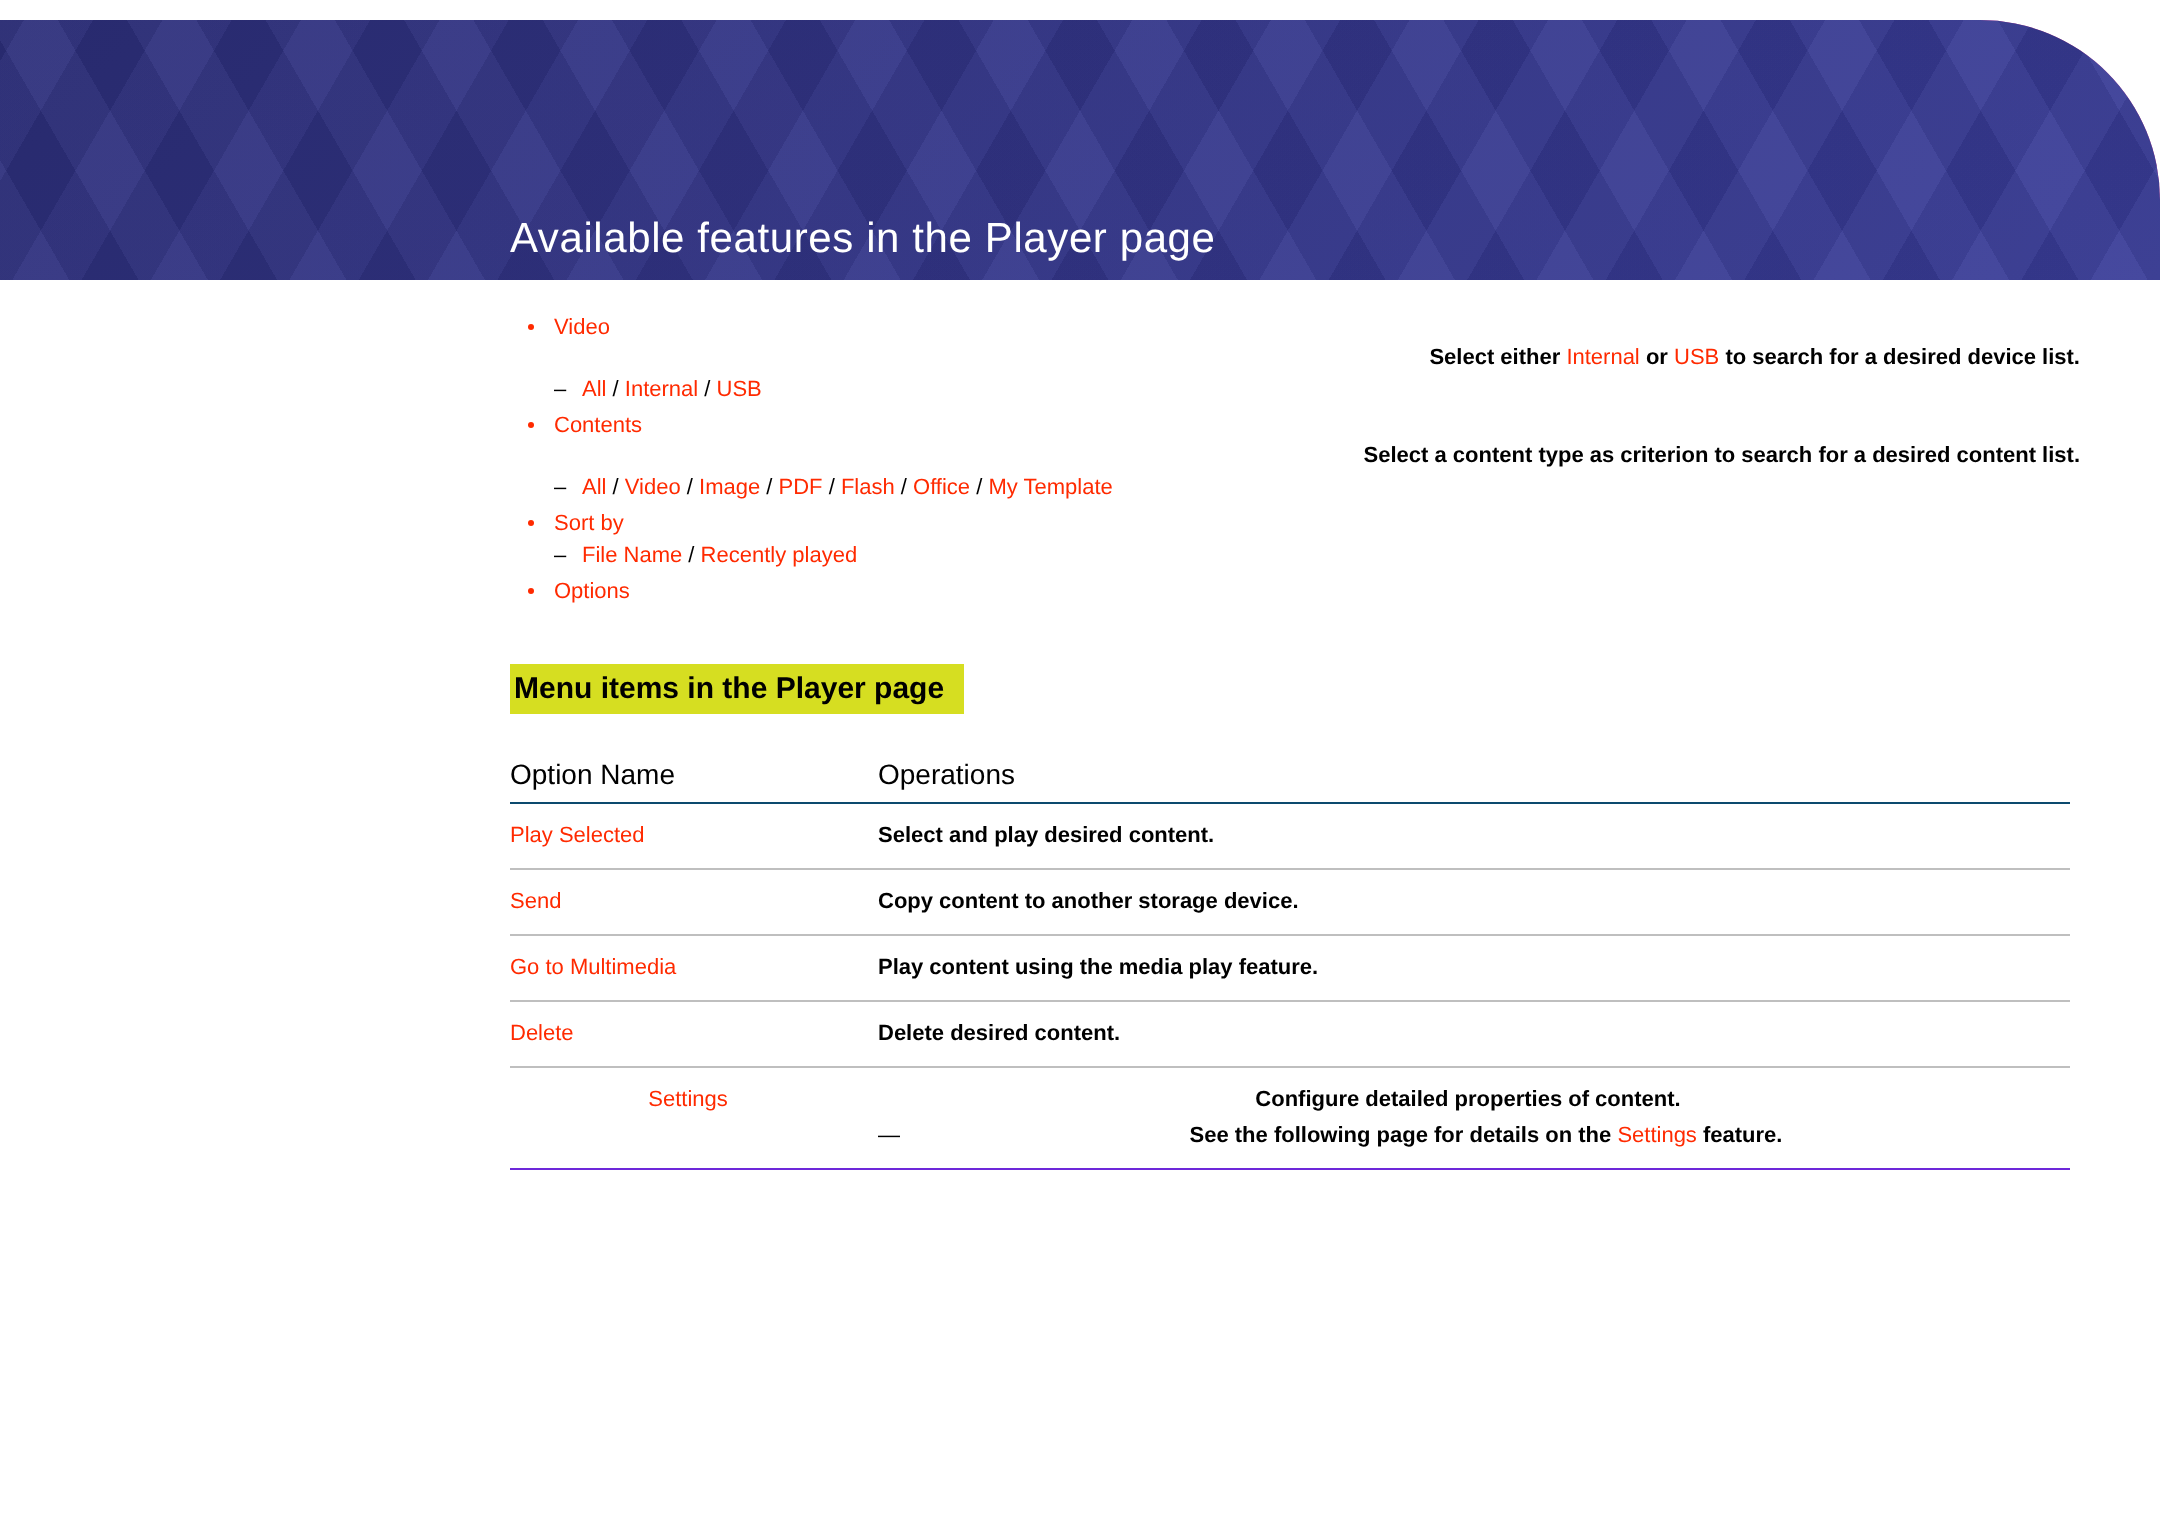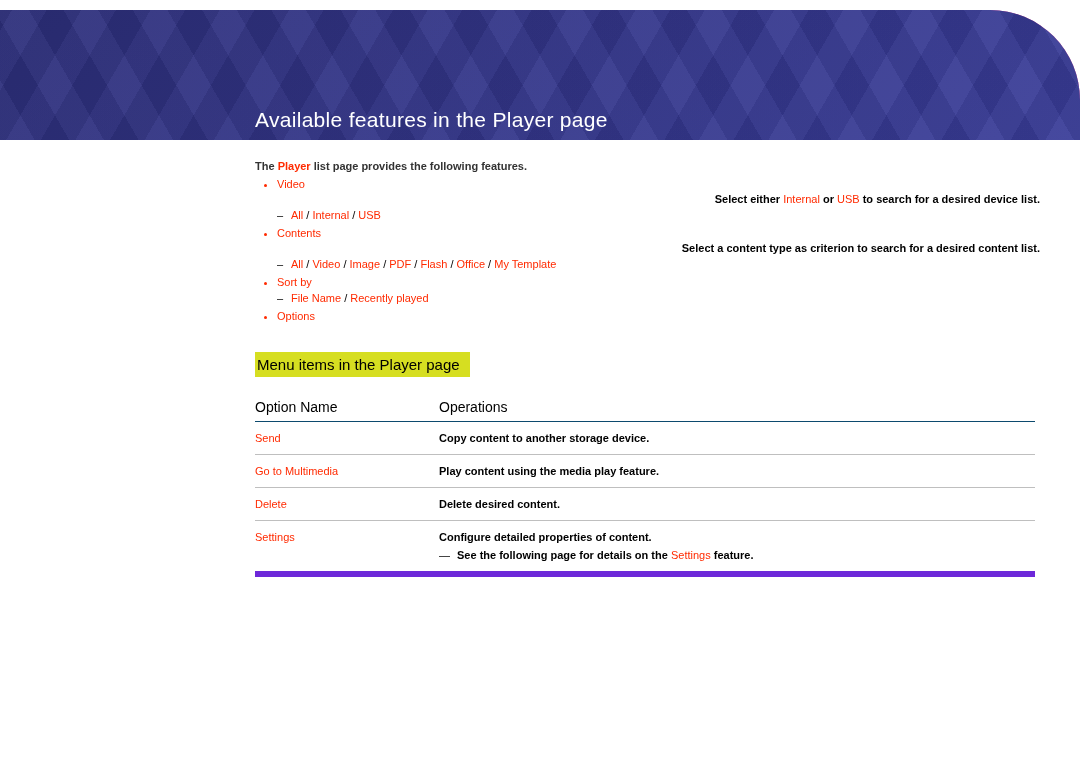--- a/index.html
+++ b/index.html
@@ -80,21 +80,21 @@
       content: "–";
       color: #000;
       position: absolute;
       left: -14px;
     }
     .subsection-title {
       display: inline-block;
       background: #d6de21;
       color: #000;
       font-size: 15px;
-      font-weight: 400;
+      font-weight: 700;
       padding: 4px 10px 4px 2px;
       margin-top: 18px;
       margin-bottom: 14px;
       text-align: right;
     }
     table.options {
       width: 780px;
       border-collapse: collapse;
       font-size: 11px;
     }
@@ -105,21 +105,22 @@
       color: #000;
       border-bottom: 1px solid #0c4a6e;
       padding: 8px 0 6px 0;
     }
     table.options tbody td {
       border-bottom: 1px solid #bfbfbf;
       padding: 10px 6px 10px 0;
       vertical-align: top;
     }
     table.options tbody tr:last-child td {
-      border-bottom: 6px solid #6d28d9;
+      border-bottom: 1px solid #6d28d9;
+      text-align: center;
     }
     td.opt-name { color: #ff2a00; width: 178px; }
     td.opt-op { color: #000; font-weight: bold; }
     .note-line {
       margin-top: 6px;
       color: #000;
       font-weight: bold;
       font-size: 11px;
       position: relative;
       padding-left: 18px;
@@ -137,23 +138,20 @@
 </head>
 <body>
 
 <div class="banner">
   <div class="banner-pattern"></div>
   <h1>Available features in the Player page</h1>
 </div>
 
 <div class="content">
 
-  <p class="intro">
-    <span>The </span><span class="hl">Player</span><span> list page provides the following features.</span>
-  </p>
 
   <ul class="feature-list">
     <li>
       <span>Video</span>
       <span class="desc">
         <span>Select either </span><span class="hl">Internal</span><span> or </span><span class="hl">USB</span><span> to search for a desired device list.</span>
       </span>
       <ul class="sub">
         <li>
           <span>All</span><span class="slash"> / </span><span>Internal</span><span class="slash"> / </span><span>USB</span>
@@ -189,20 +187,24 @@
 
   <table class="options">
     <thead>
       <tr>
         <th>Option Name</th>
         <th>Operations</th>
       </tr>
     </thead>
     <tbody>
       <tr>
+        <td class="opt-name">Play Selected</td>
+        <td class="opt-op">Select and play desired content.</td>
+      </tr>
+      <tr>
         <td class="opt-name">Send</td>
         <td class="opt-op">Copy content to another storage device.</td>
       </tr>
       <tr>
         <td class="opt-name">Go to Multimedia</td>
         <td class="opt-op">Play content using the media play feature.</td>
       </tr>
       <tr>
         <td class="opt-name">Delete</td>
         <td class="opt-op">Delete desired content.</td>

